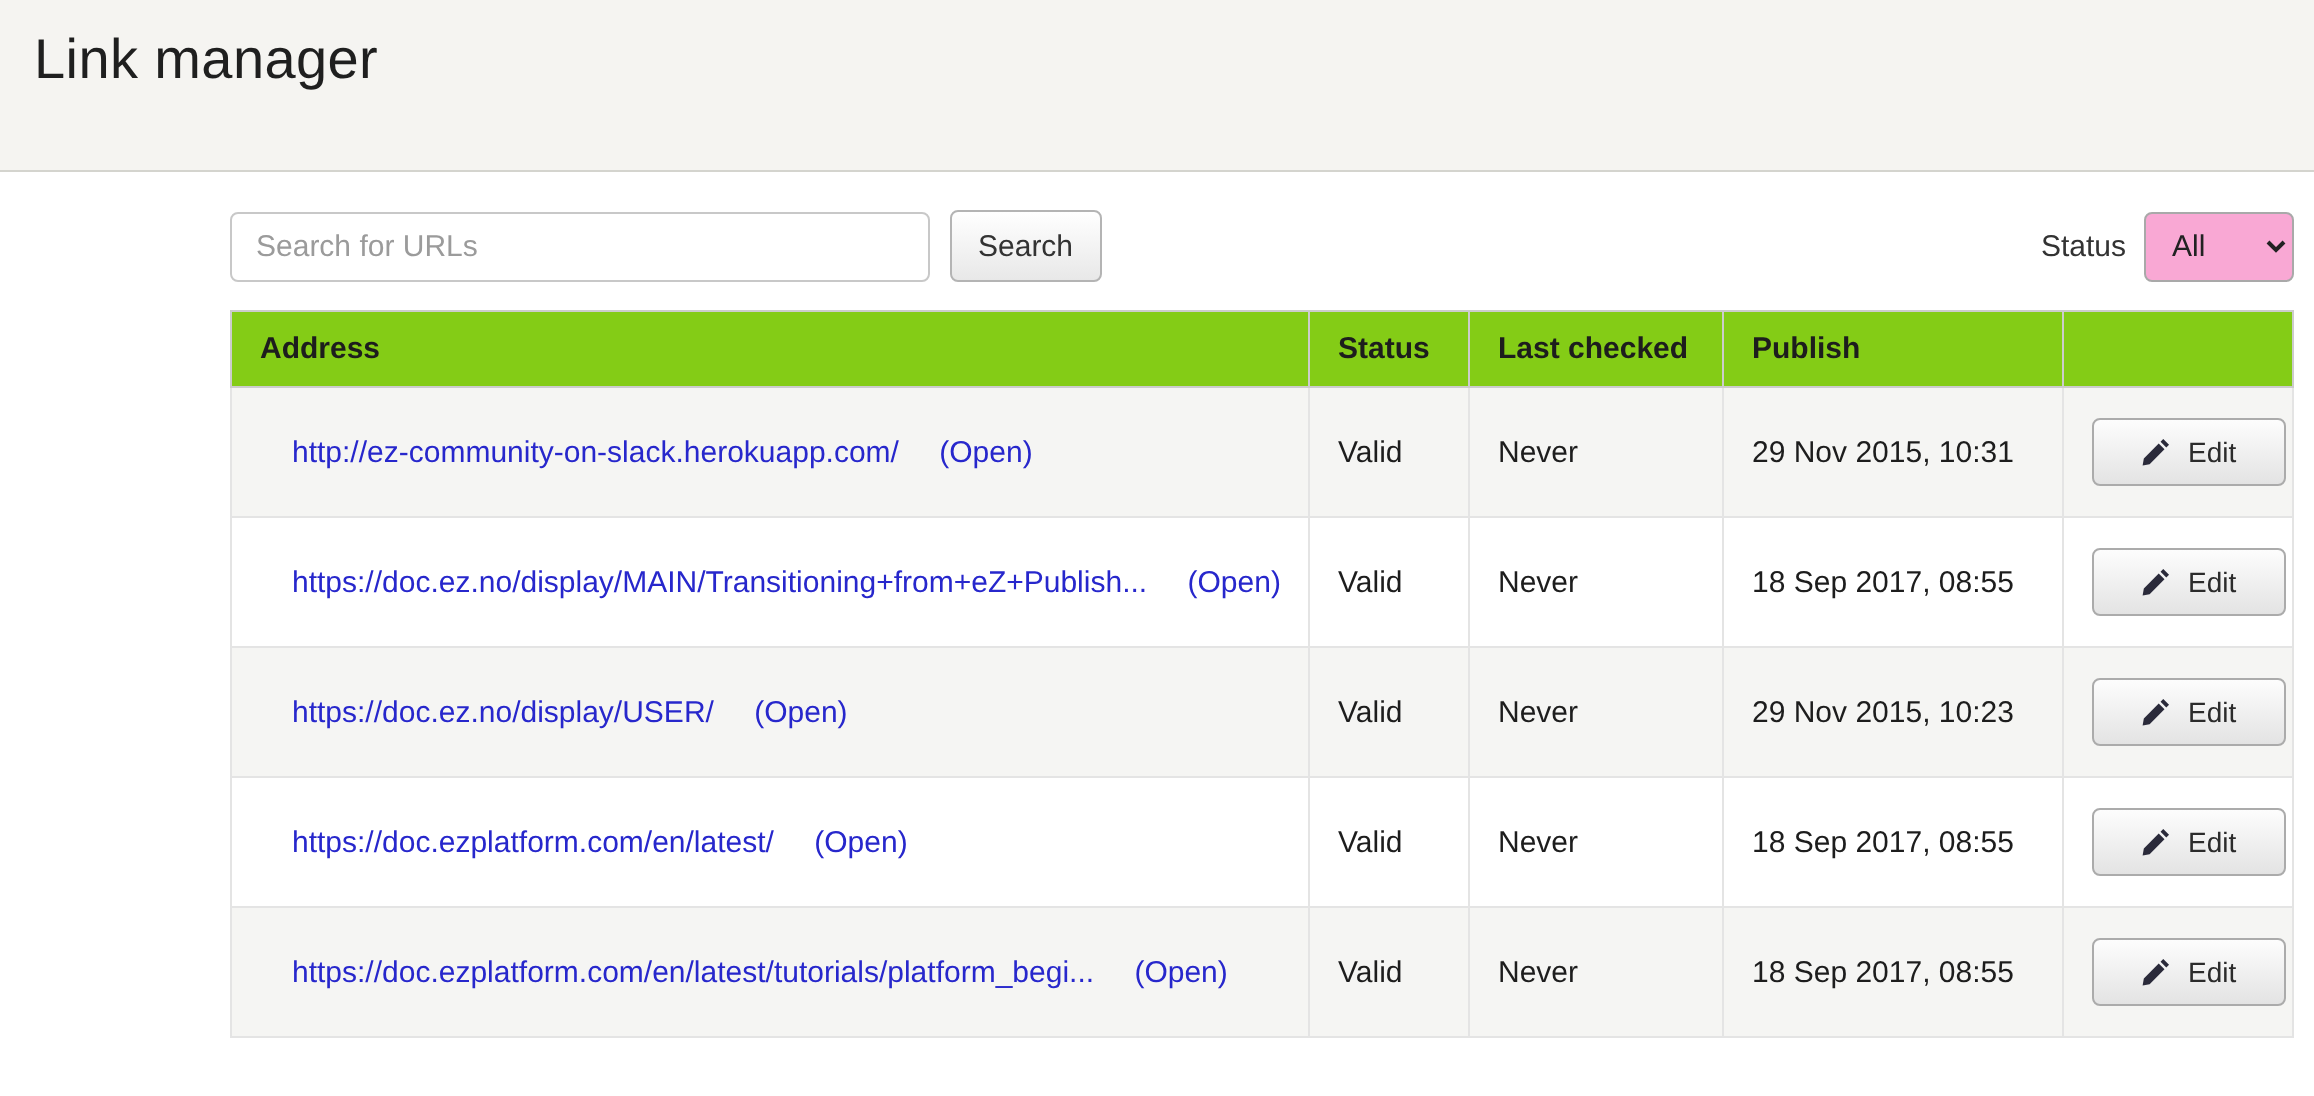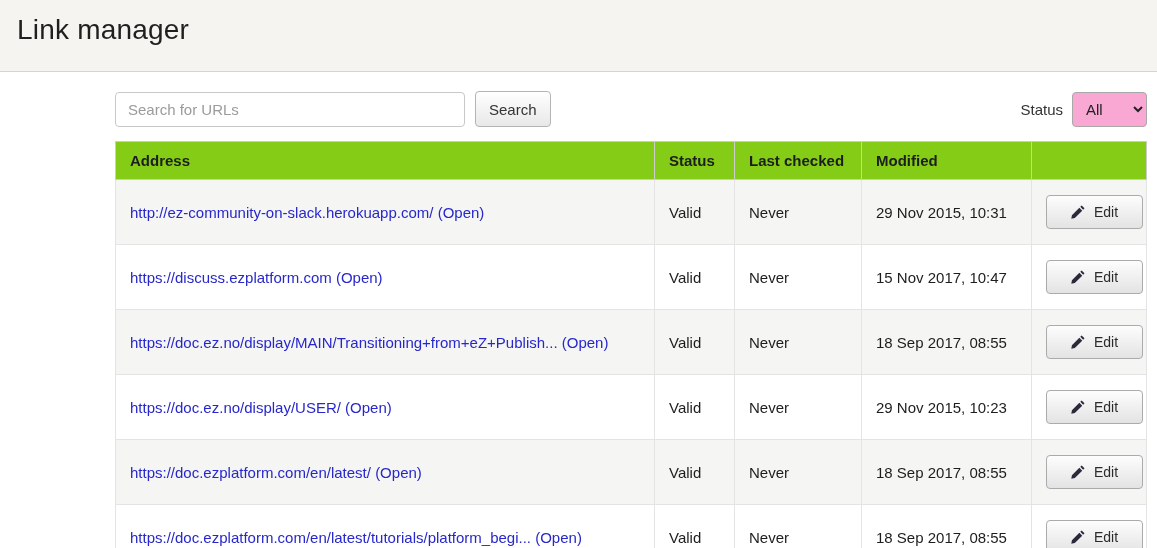--- a/index.html
+++ b/index.html
@@ -4,21 +4,21 @@
 <style>
   * { box-sizing: border-box; margin: 0; padding: 0; }
   html, body {
     width: 1157px; height: 548px;
     font-family: "Liberation Sans", "DejaVu Sans", sans-serif;
     background: #ffffff;
     overflow: hidden;
   }
   
   .page-header {
-    height: 72px;
+    height: 86px;
     background: #f5f4f1;
     border-bottom: 1px solid #d4d4ce;
     padding: 14px 20px 0 17px;
   }
   .page-header h1 {
     font-size: 28px;
     font-weight: 400;
     color: #1f1f1f;
     letter-spacing: 0.2px;
   }
@@ -110,20 +110,21 @@
     vertical-align: middle;
     overflow: hidden;
     white-space: nowrap;
   }
   table.links tbody tr:nth-child(odd) td { background: #f5f5f3; }
   td.actions-cell { text-align: center; padding: 8px 6px; }
   a.url-link {
     color: #2727cc;
     text-decoration: none;
     font-size: 15px;
+    margin-left: 16px;
   }
   .edit-btn {
     display: inline-flex;
     align-items: center;
     gap: 9px;
     height: 34px;
     padding: 0 24px;
     font-size: 14px;
     font-family: inherit;
     color: #2b2b2b;
@@ -160,21 +161,21 @@
         <col class="c-status">
         <col class="c-checked">
         <col class="c-modified">
         <col class="c-actions">
     </colgroup>
     <thead>
       <tr>
         <th>Address</th>
         <th>Status</th>
         <th>Last checked</th>
-        <th>Modified</th>
+        <th>Publish</th>
         <th></th>
       </tr>
     </thead>
     <tbody>
   <tr>
     <td>
       <a href="#" class="url-link">http://ez-community-on-slack.herokuapp.com/</a>
       <a href="#" class="url-link">(Open)</a>
     </td>
     <td>Valid</td>
@@ -183,37 +184,20 @@
     <td class="actions-cell">
       <button class="edit-btn" type="button">
         <svg class="pencil-icon" viewBox="0 0 16 16" aria-hidden="true">
           <path fill="#2a2a3a" d="M12.15 0.55 L15.45 3.85 L13.9 5.4 L10.6 2.1 Z M9.55 3.15 L12.85 6.45 L4.35 14.95 L0.35 15.65 L1.05 11.65 Z"></path>
         </svg>
         <span>Edit</span>
       </button>
     </td>
   </tr>
 
-  <tr>
-    <td>
-      <a href="#" class="url-link">https://discuss.ezplatform.com</a>
-      <a href="#" class="url-link">(Open)</a>
-    </td>
-    <td>Valid</td>
-    <td>Never</td>
-    <td>15 Nov 2017, 10:47</td>
-    <td class="actions-cell">
-      <button class="edit-btn" type="button">
-        <svg class="pencil-icon" viewBox="0 0 16 16" aria-hidden="true">
-          <path fill="#2a2a3a" d="M12.15 0.55 L15.45 3.85 L13.9 5.4 L10.6 2.1 Z M9.55 3.15 L12.85 6.45 L4.35 14.95 L0.35 15.65 L1.05 11.65 Z"></path>
-        </svg>
-        <span>Edit</span>
-      </button>
-    </td>
-  </tr>
 
   <tr>
     <td>
       <a href="#" class="url-link">https://doc.ez.no/display/MAIN/Transitioning+from+eZ+Publish...</a>
       <a href="#" class="url-link">(Open)</a>
     </td>
     <td>Valid</td>
     <td>Never</td>
     <td>18 Sep 2017, 08:55</td>
     <td class="actions-cell">

